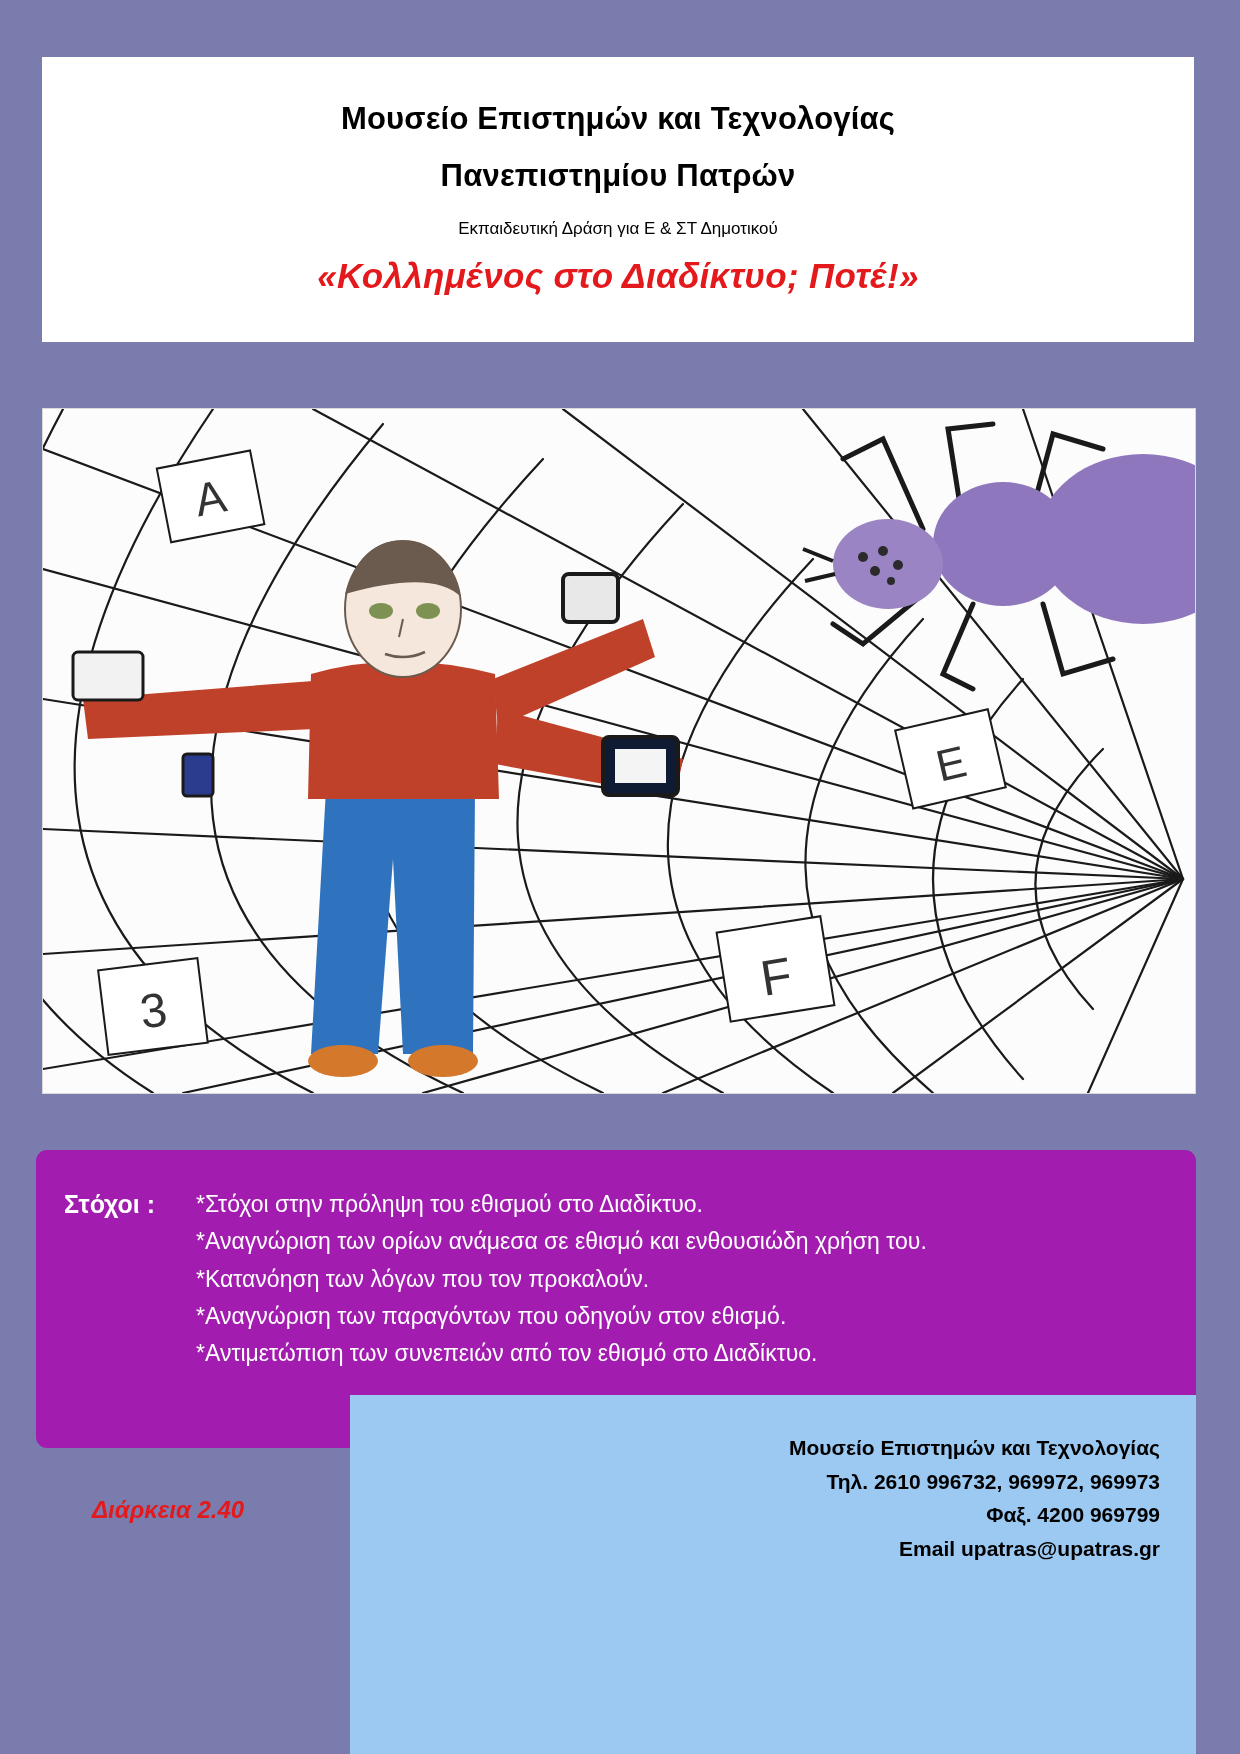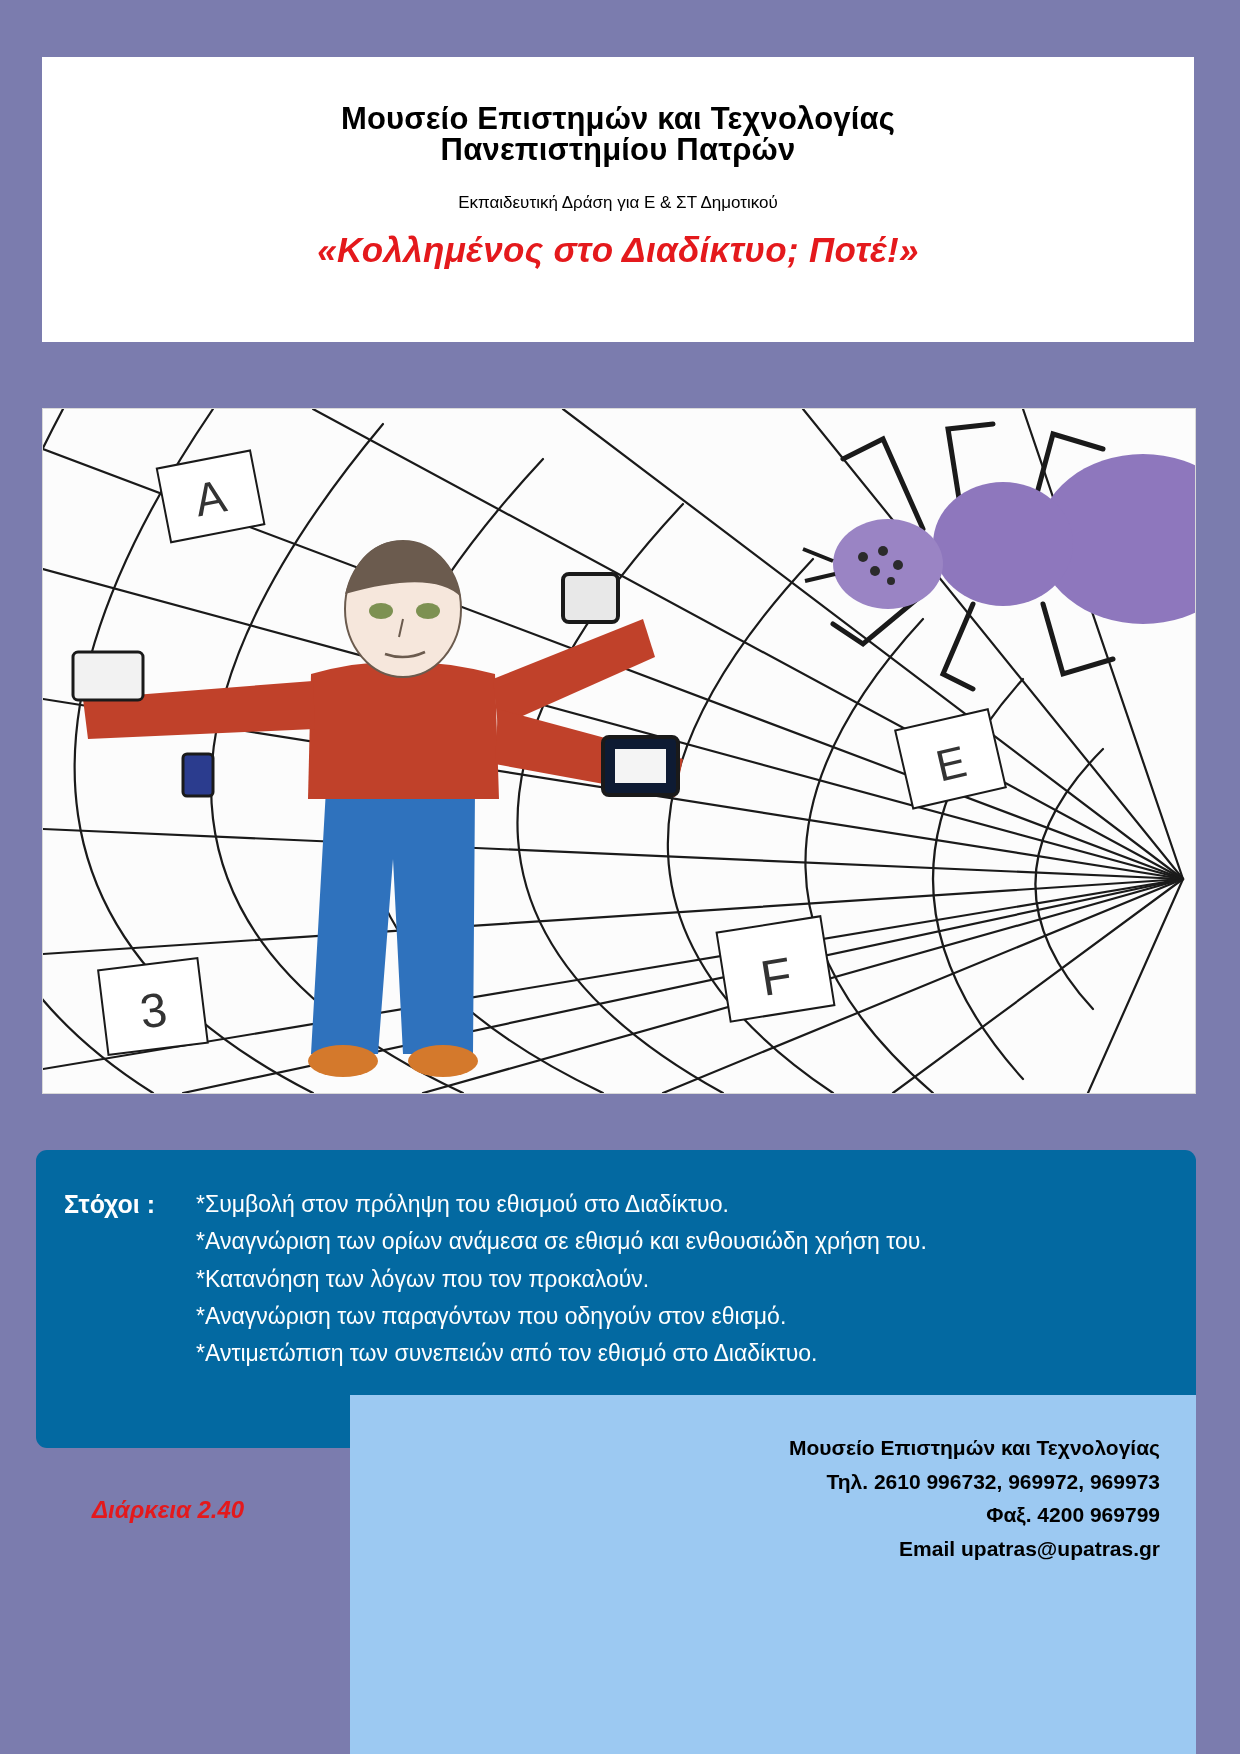--- a/index.html
+++ b/index.html
@@ -33,20 +33,21 @@
     text-align: center;
   }
   .header-line1, .header-line2 {
     font-size: 31px;
     font-weight: bold;
     color: #000000;
     line-height: 1.0;
     letter-spacing: 0.2px;
   }
   .header-line2 {
+    margin-top: 26px;
   }
   .header-sub {
     margin-top: 28px;
     font-size: 17px;
     color: #000000;
   }
   .header-title {
     margin-top: 17px;
     font-size: 35px;
     font-weight: bold;
@@ -74,21 +75,21 @@
     height: 100%;
   }
 
   
   .goals-panel {
     position: absolute;
     left: 36px;
     top: 1150px;
     width: 1160px;
     height: 298px;
-    background: #0369a1;
+    background: #a21caf;
     box-sizing: border-box;
     border-radius: 11px;
   }
   .goals-label {
     position: absolute;
     left: 28px;
     top: 40px;
     font-size: 25px;
     font-weight: bold;
     color: #ffffff;
@@ -249,21 +250,21 @@
         <rect x="560" y="328" width="75" height="58" rx="6" fill="#0e1b33" stroke="#1a1a1a" stroke-width="4"></rect>
         <rect x="572" y="340" width="51" height="34" fill="#f4f4f4"></rect>
         <rect x="140" y="345" width="30" height="42" rx="4" fill="#2b3c8e" stroke="#1a1a1a" stroke-width="3"></rect>
       </g>
     </svg>
   </div>
 
   <div class="goals-panel">
     <div class="goals-label">Στόχοι :</div>
     <div class="goals-list">
-      <div>*Συμβολή στον πρόληψη του εθισμού στο Διαδίκτυο.</div>
+      <div>*Στόχοι στην πρόληψη του εθισμού στο Διαδίκτυο.</div>
       <div>*Αναγνώριση των ορίων ανάμεσα σε εθισμό και ενθουσιώδη χρήση του.</div>
       <div>*Κατανόηση των λόγων που τον προκαλούν.</div>
       <div>*Αναγνώριση των παραγόντων που οδηγούν στον εθισμό.</div>
       <div>*Αντιμετώπιση των συνεπειών από τον εθισμό στο Διαδίκτυο.</div>
     </div>
   </div>
 
   <div class="contact-panel">
     <div class="contact-lines">
       <div>Μουσείο Επιστημών και Τεχνολογίας</div>

